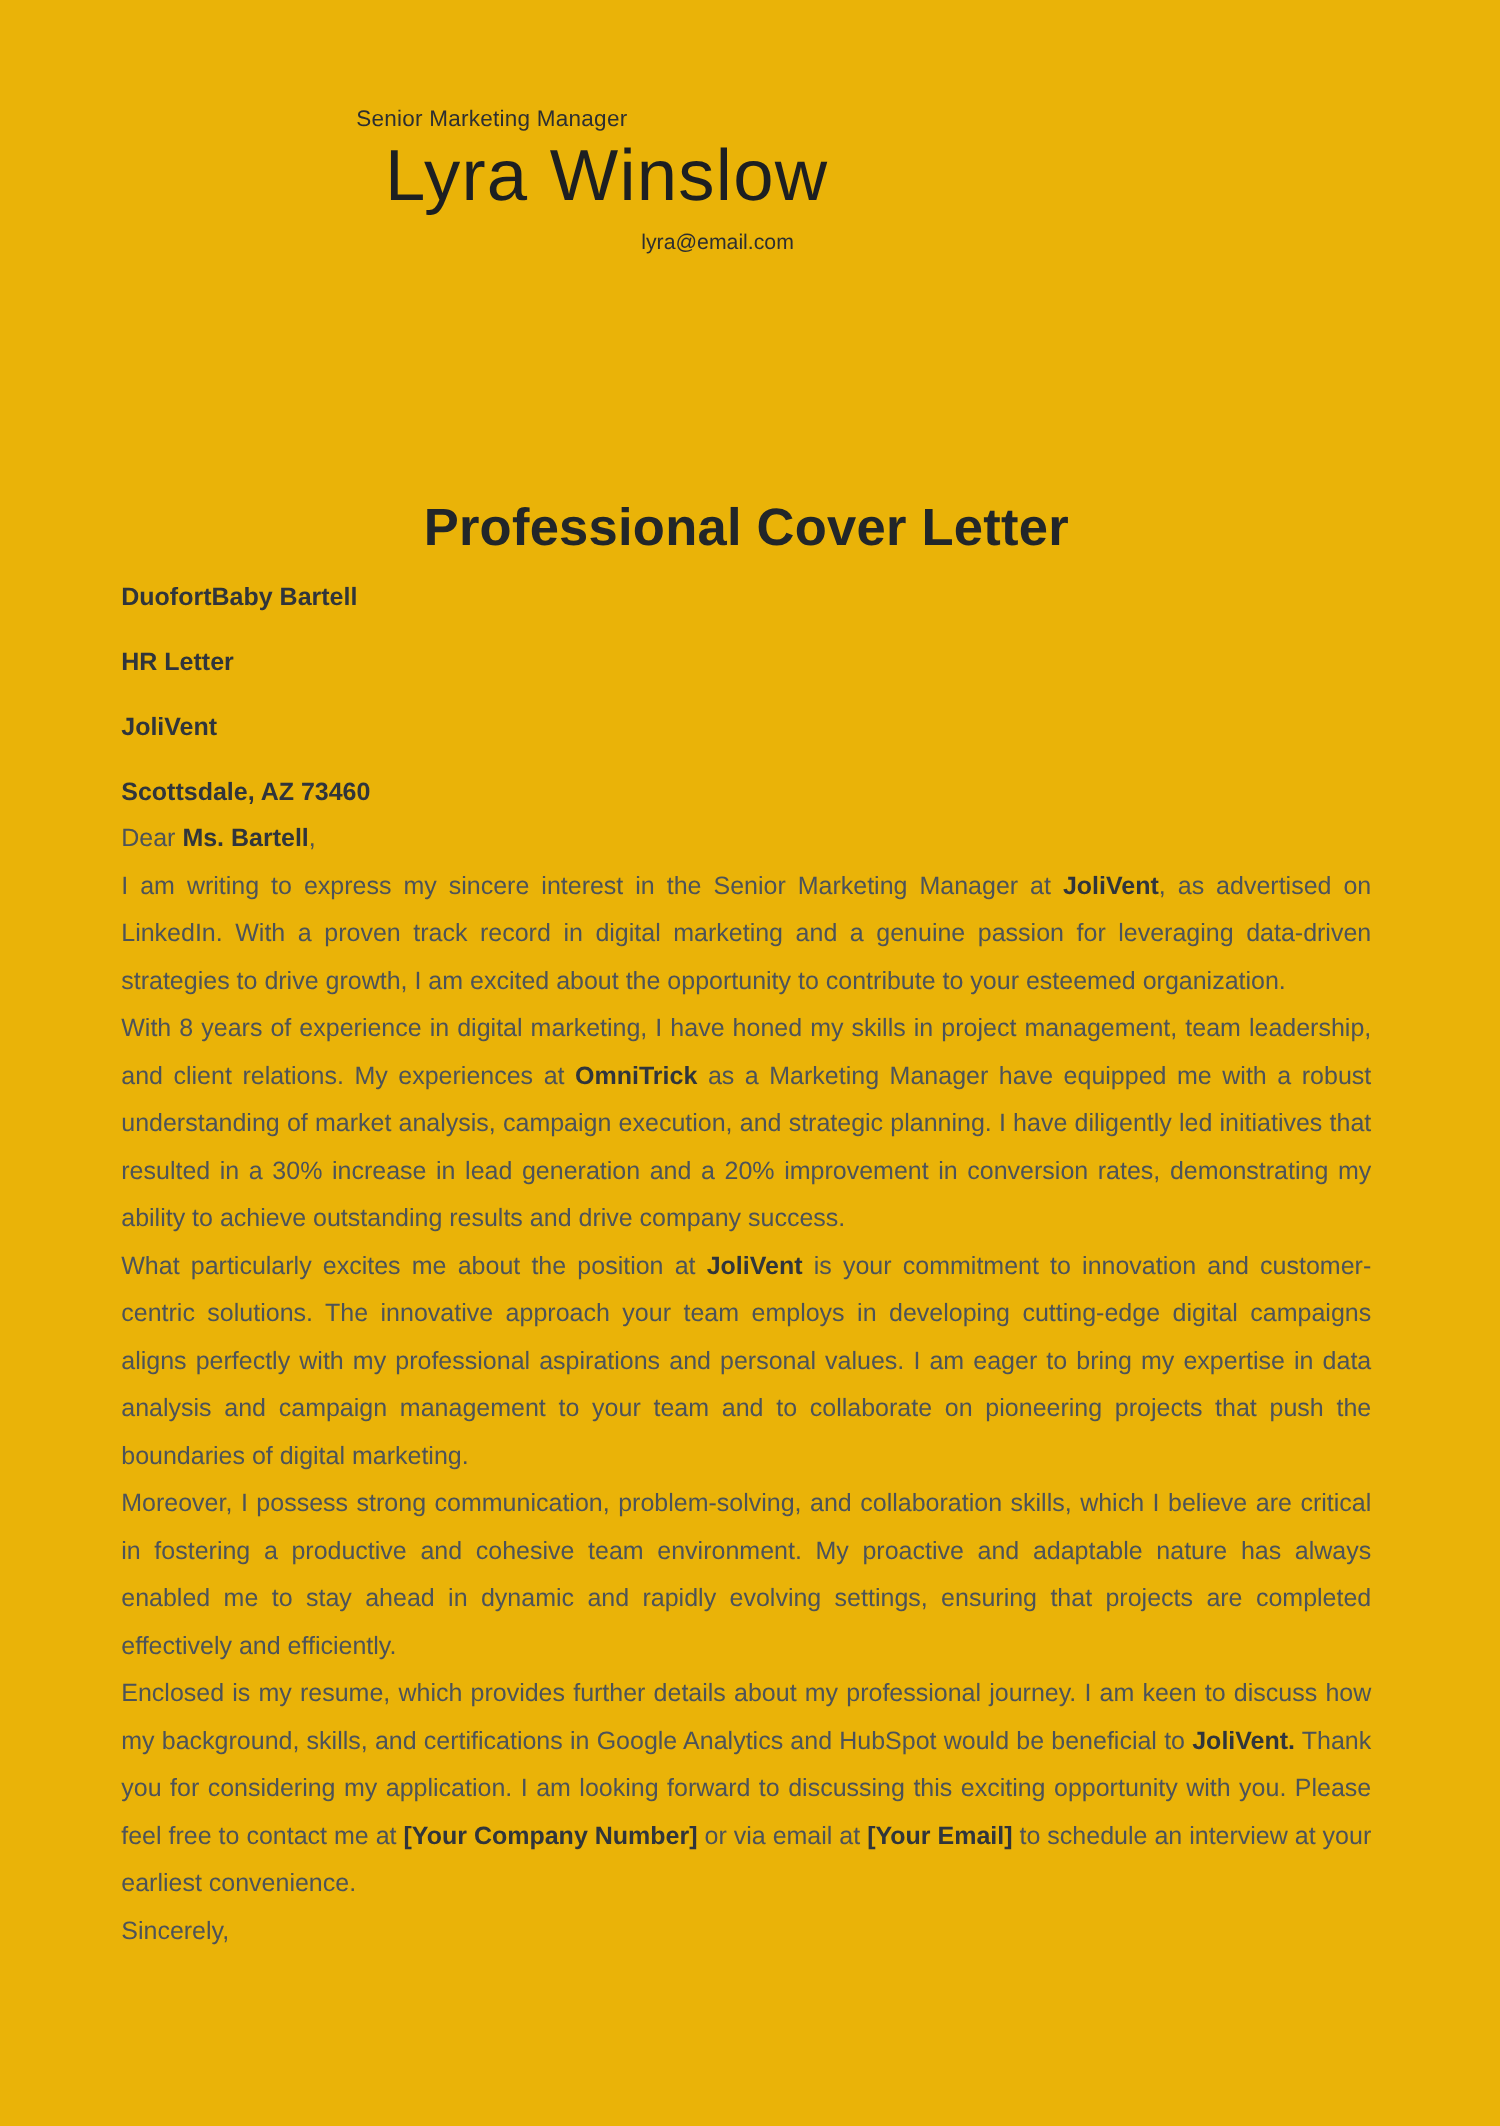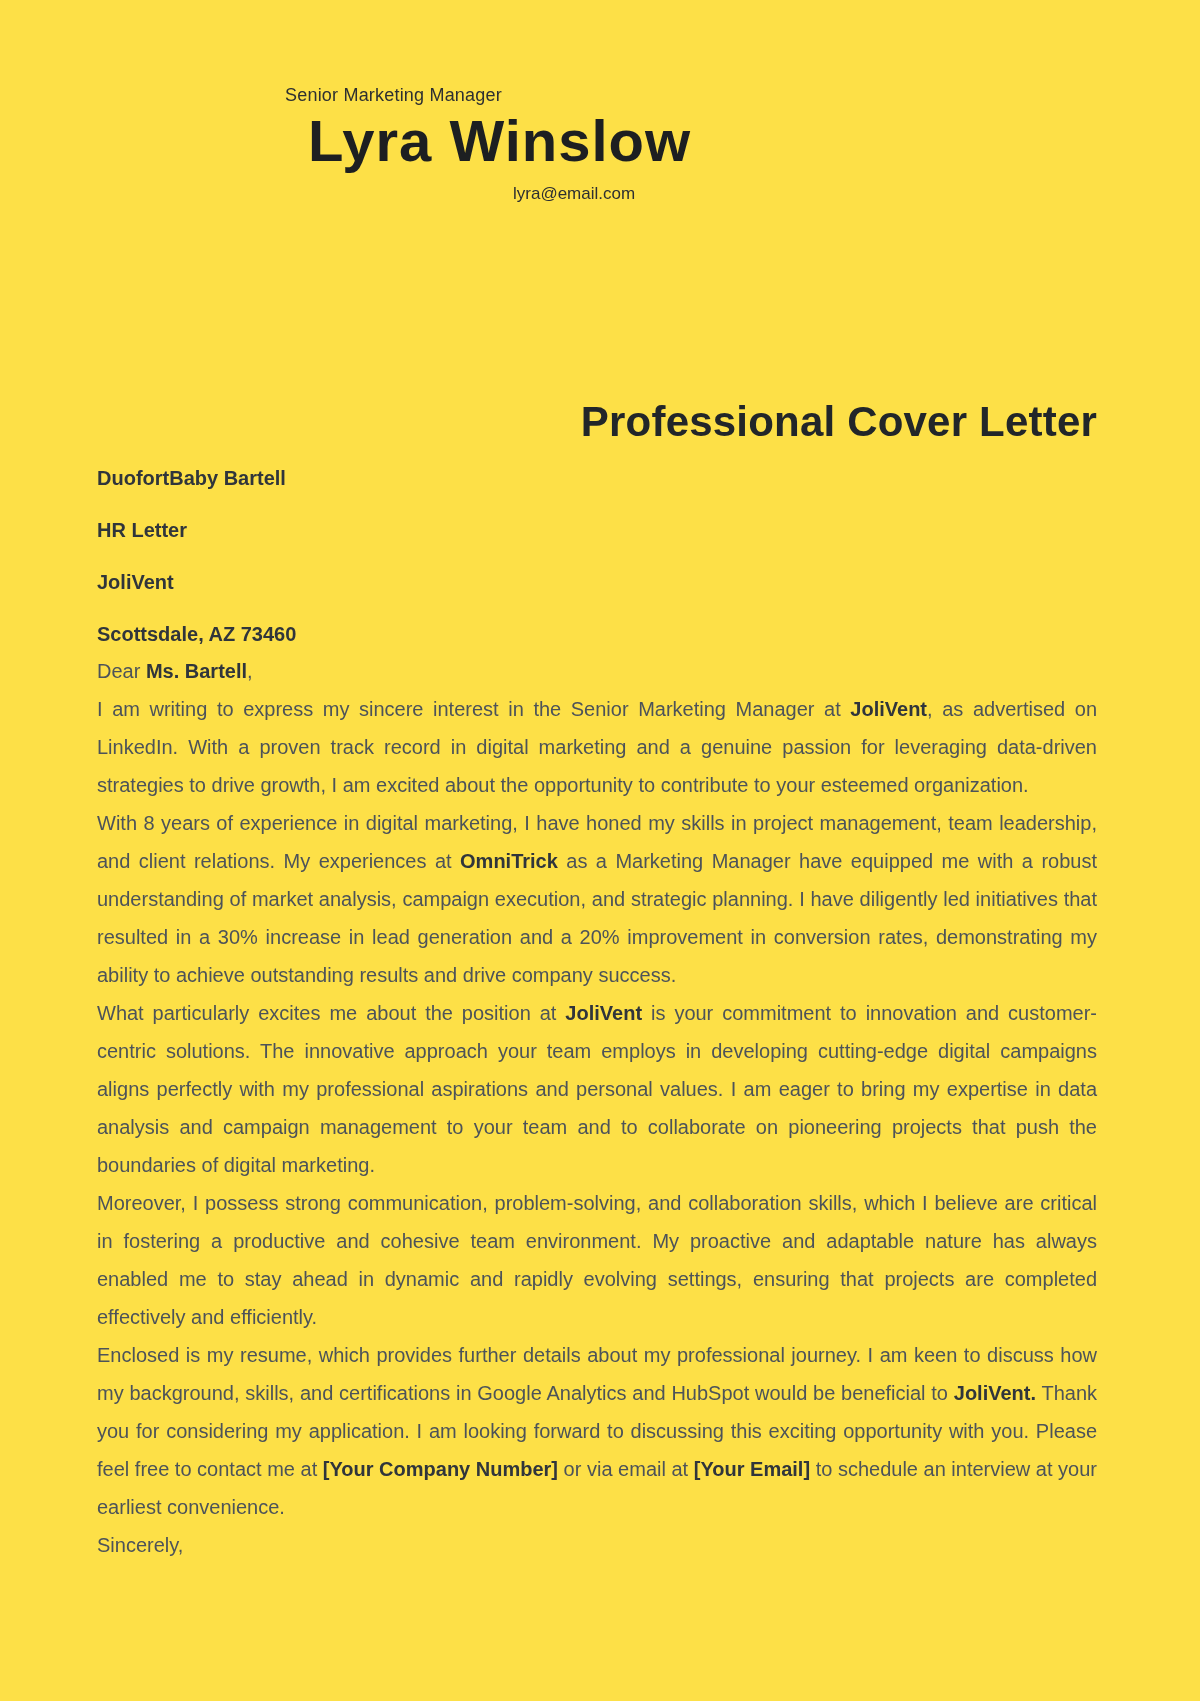--- a/index.html
+++ b/index.html
@@ -9,52 +9,52 @@
   body {
     width: 1200px;
     height: 1701px;
     overflow: hidden;
     font-family: "Liberation Sans", sans-serif;
   }
   .page {
     width: 100%;
     height: 100%;
     padding: 83px 103px 0 97px;
-    background: #fde047;
+    background: #eab308;
   }
 
   
   .header { }
   .job-title {
     margin-left: 188px;
     font-size: 18px;
     line-height: 24px;
     font-weight: 500;
     color: #2d2f31;
     letter-spacing: 0.2px;
   }
   .applicant-name {
     margin: 2px 0 0 211px;
     font-size: 58px;
     line-height: 64px;
-    font-weight: 700;
+    font-weight: 400;
     color: #1d1f21;
     letter-spacing: 1px;
   }
   .applicant-email {
     margin: 10px 0 0 416px;
     font-size: 17px;
     line-height: 22px;
     color: #2d2f31;
   }
 
   
   .doc-title {
     margin-top: 195px;
-    text-align: right;
+    text-align: center;
     font-size: 42px;
     line-height: 44px;
     font-weight: 700;
     color: #222629;
     letter-spacing: 0.2px;
   }
 
   
   .recipient { margin-top: 22px; }
   .recipient p {

